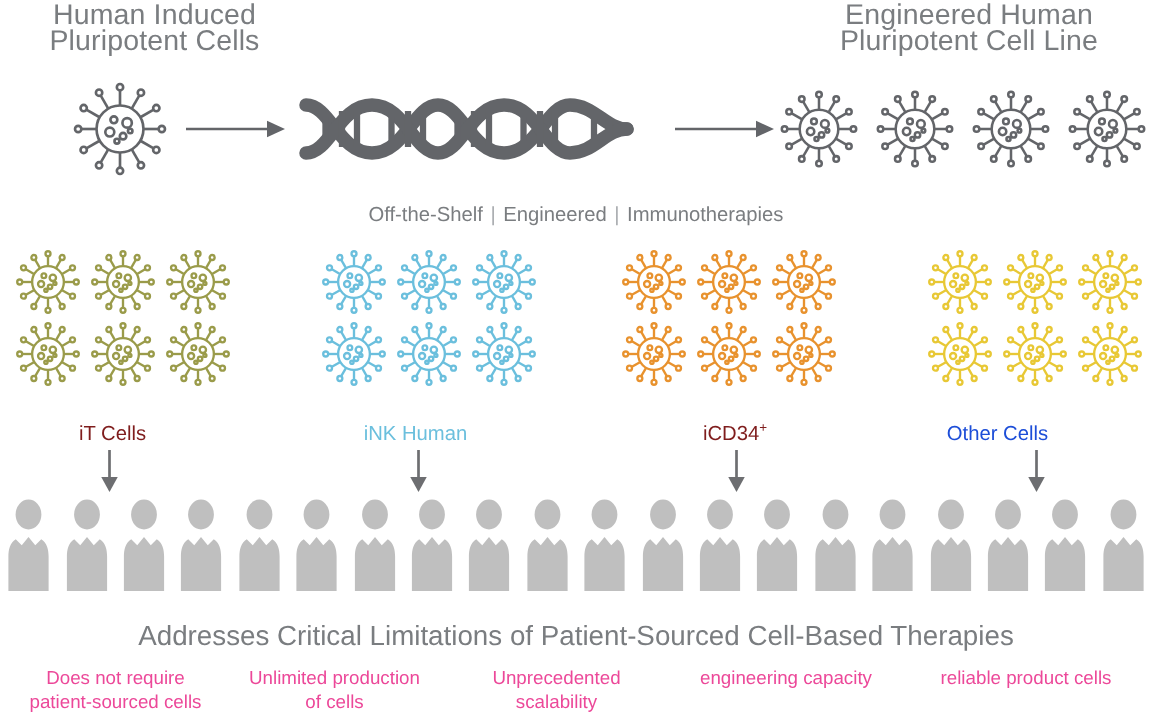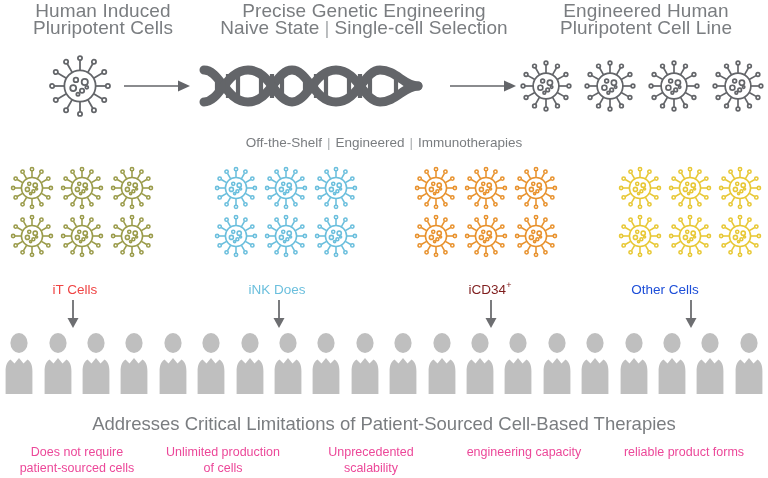--- a/index.html
+++ b/index.html
@@ -80,24 +80,20 @@
 </head>
 <body>
 
 <div class="stage">
 
   <div class="head-block" style="left:0px; top:2px; width:206px;">
     <span class="head-line">Human Induced</span>
     <span class="head-line">Pluripotent Cells</span>
   </div>
 
-  <div class="head-block" style="left:196px; top:2px; width:336px;">
-    <span class="head-line">Precise Genetic Engineering</span>
-    <span class="head-line"><span>Naive State</span><span class="sep">|</span><span>Single-cell Selection</span></span>
-  </div>
 
   <div class="head-block" style="left:524px; top:2px; width:244px;">
     <span class="head-line">Engineered Human</span>
     <span class="head-line">Pluripotent Cell Line</span>
   </div>
 
   <div class="abs" style="left:46px; top:52px;">
     <svg width="68" height="68" viewBox="0 0 100 100">
       <g stroke="#636569" stroke-width="2.6" fill="none">
         <circle cx="50" cy="50" r="23"></circle>
@@ -1215,25 +1211,25 @@
               <circle cx="40" cy="53" r="4.4"></circle>
               <circle cx="53" cy="57" r="3.2"></circle>
               <circle cx="60" cy="52" r="2.2"></circle>
               <circle cx="47" cy="62" r="2.4"></circle>
             </g>
           </svg>
         </div>
       </div>
     </div>
 
-  <div class="group-label" style="left:0px; width:150px; color:#ef4444;">
+  <div class="group-label" style="left:0px; width:150px; color:#7f1d1d;">
     <span>iT Cells</span><span class="sup"></span>
   </div>
   <div class="group-label" style="left:202px; width:150px; color:#6bbfdd;">
-    <span>iNK Does</span><span class="sup"></span>
+    <span>iNK Human</span><span class="sup"></span>
   </div>
   <div class="group-label" style="left:415px; width:150px; color:#7f1d1d;">
     <span>iCD34</span><span class="sup">+</span>
   </div>
   <div class="group-label" style="left:590px; width:150px; color:#1d4ed8;">
     <span>Other Cells</span><span class="sup"></span>
   </div>
 
   <div id="down-arrow-host">
       <div class="abs" style="left: 66px; top: 300px;">
@@ -1396,16 +1392,16 @@
     <span>of cells</span>
   </div>
   <div class="benefit" style="left:294px; width:154px;">
     <span>Unprecedented</span>
     <span>scalability</span>
   </div>
   <div class="benefit" style="left:442px; width:164px;">
     <span>engineering capacity</span>
   </div>
   <div class="benefit" style="left:600px; width:168px;">
-    <span>reliable product forms</span>
+    <span>reliable product cells</span>
   </div>
 
 </div>
 
 </body></html>

